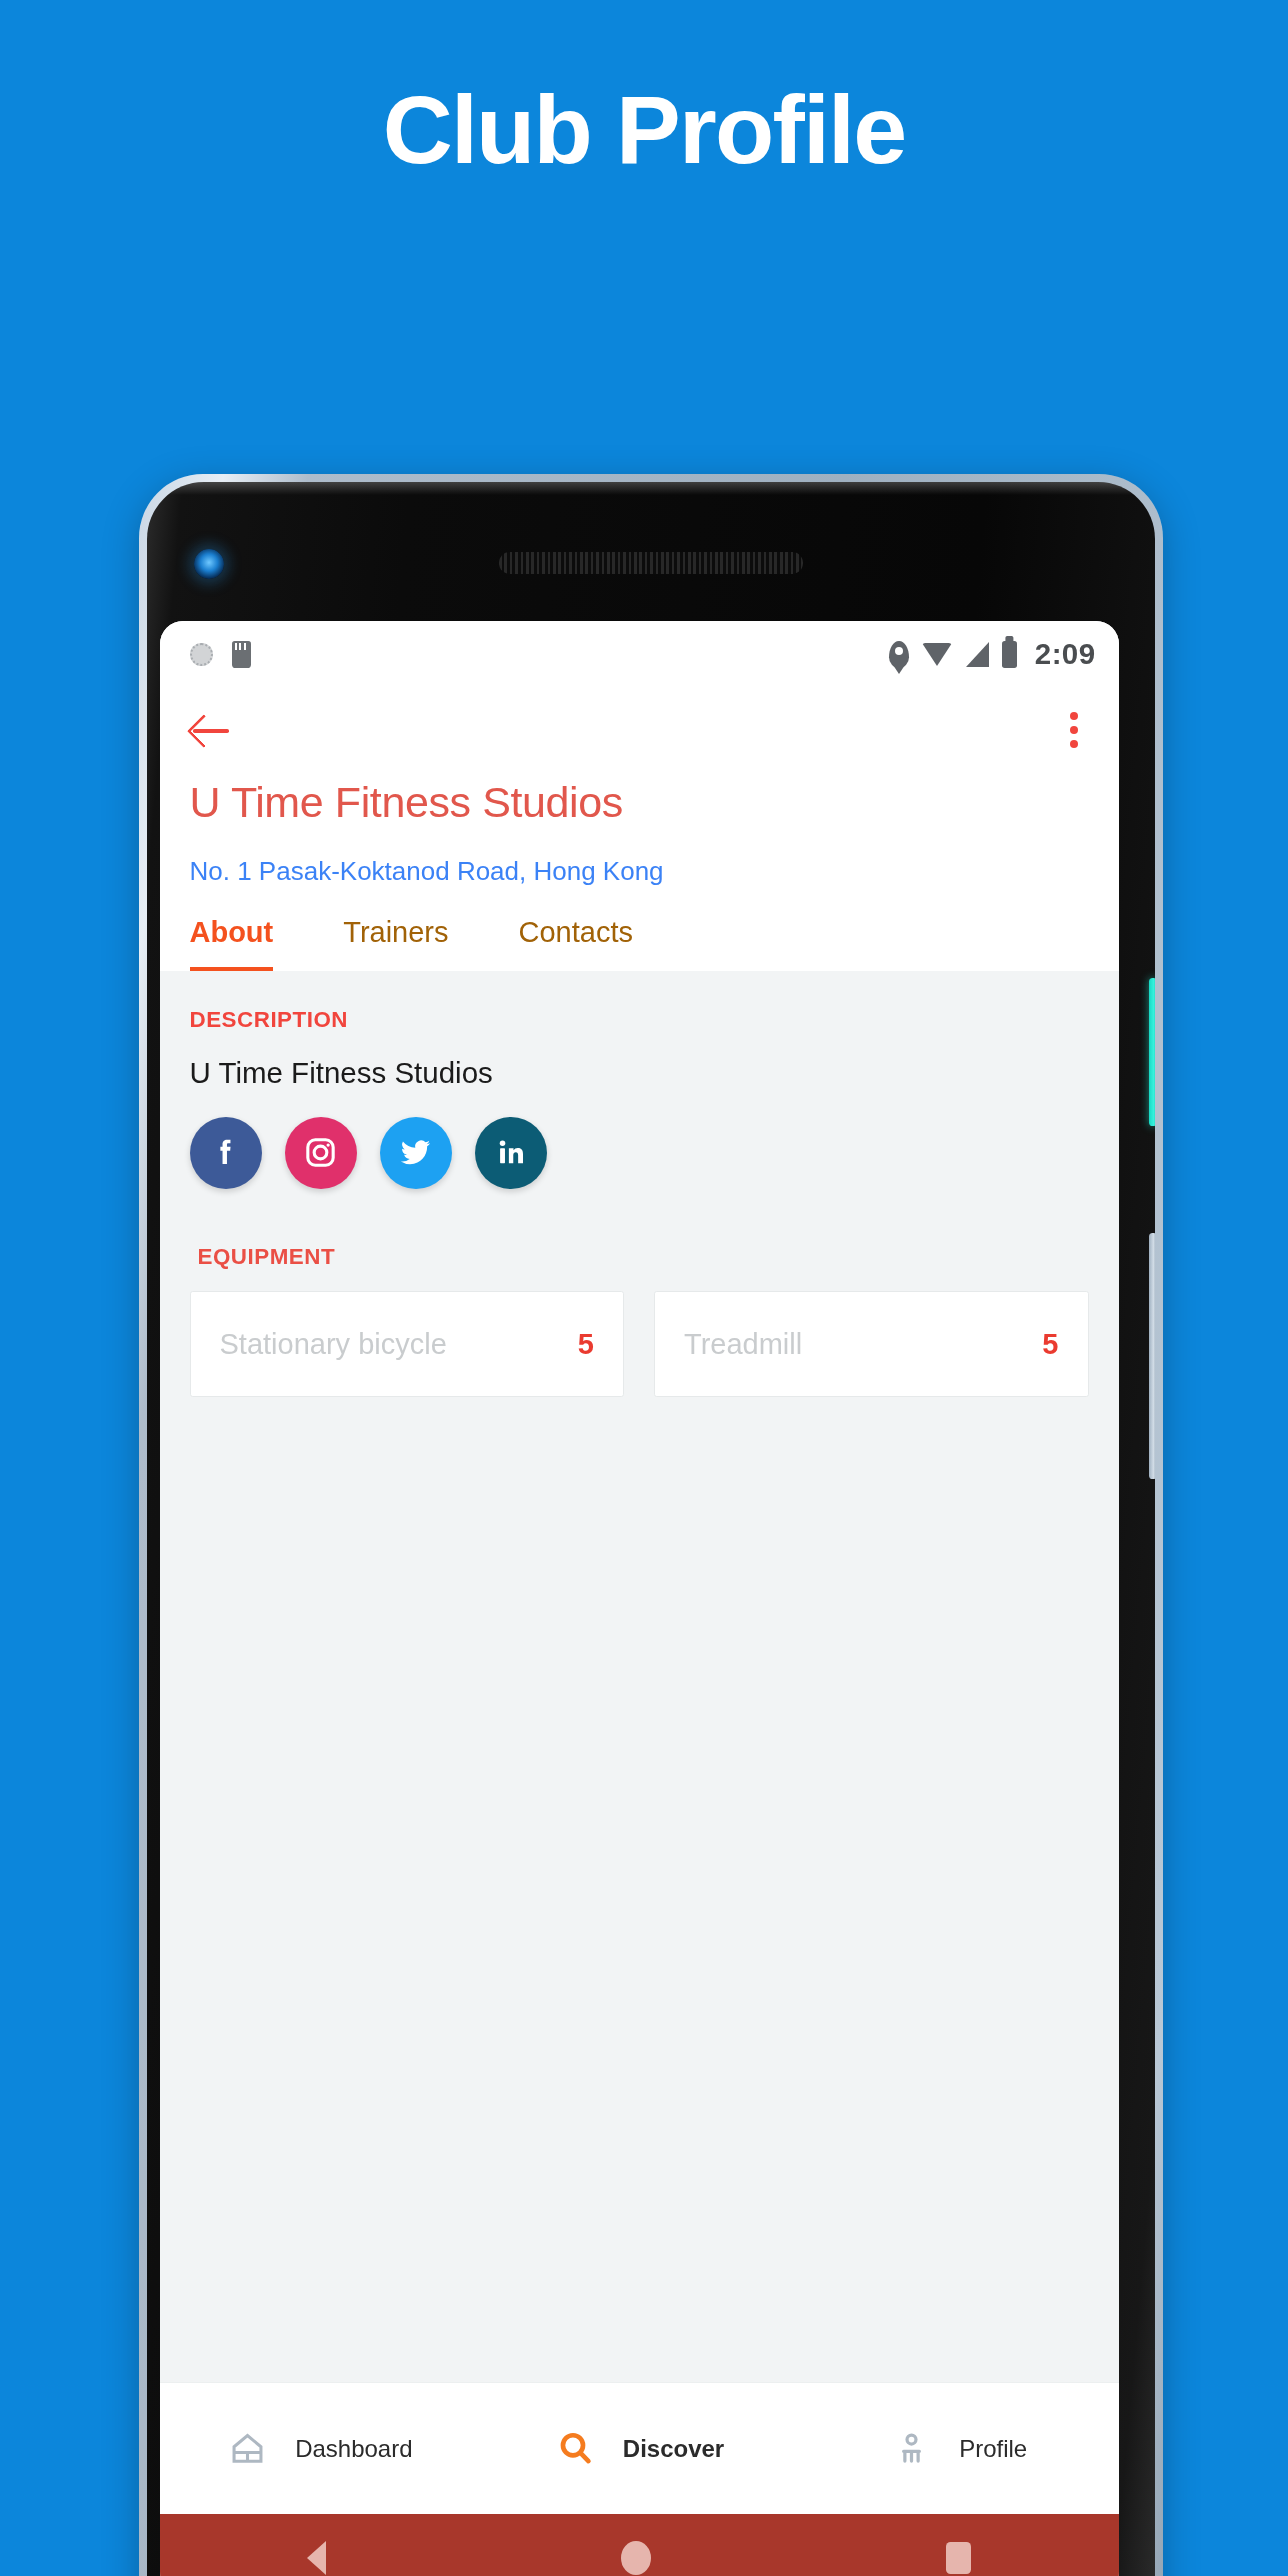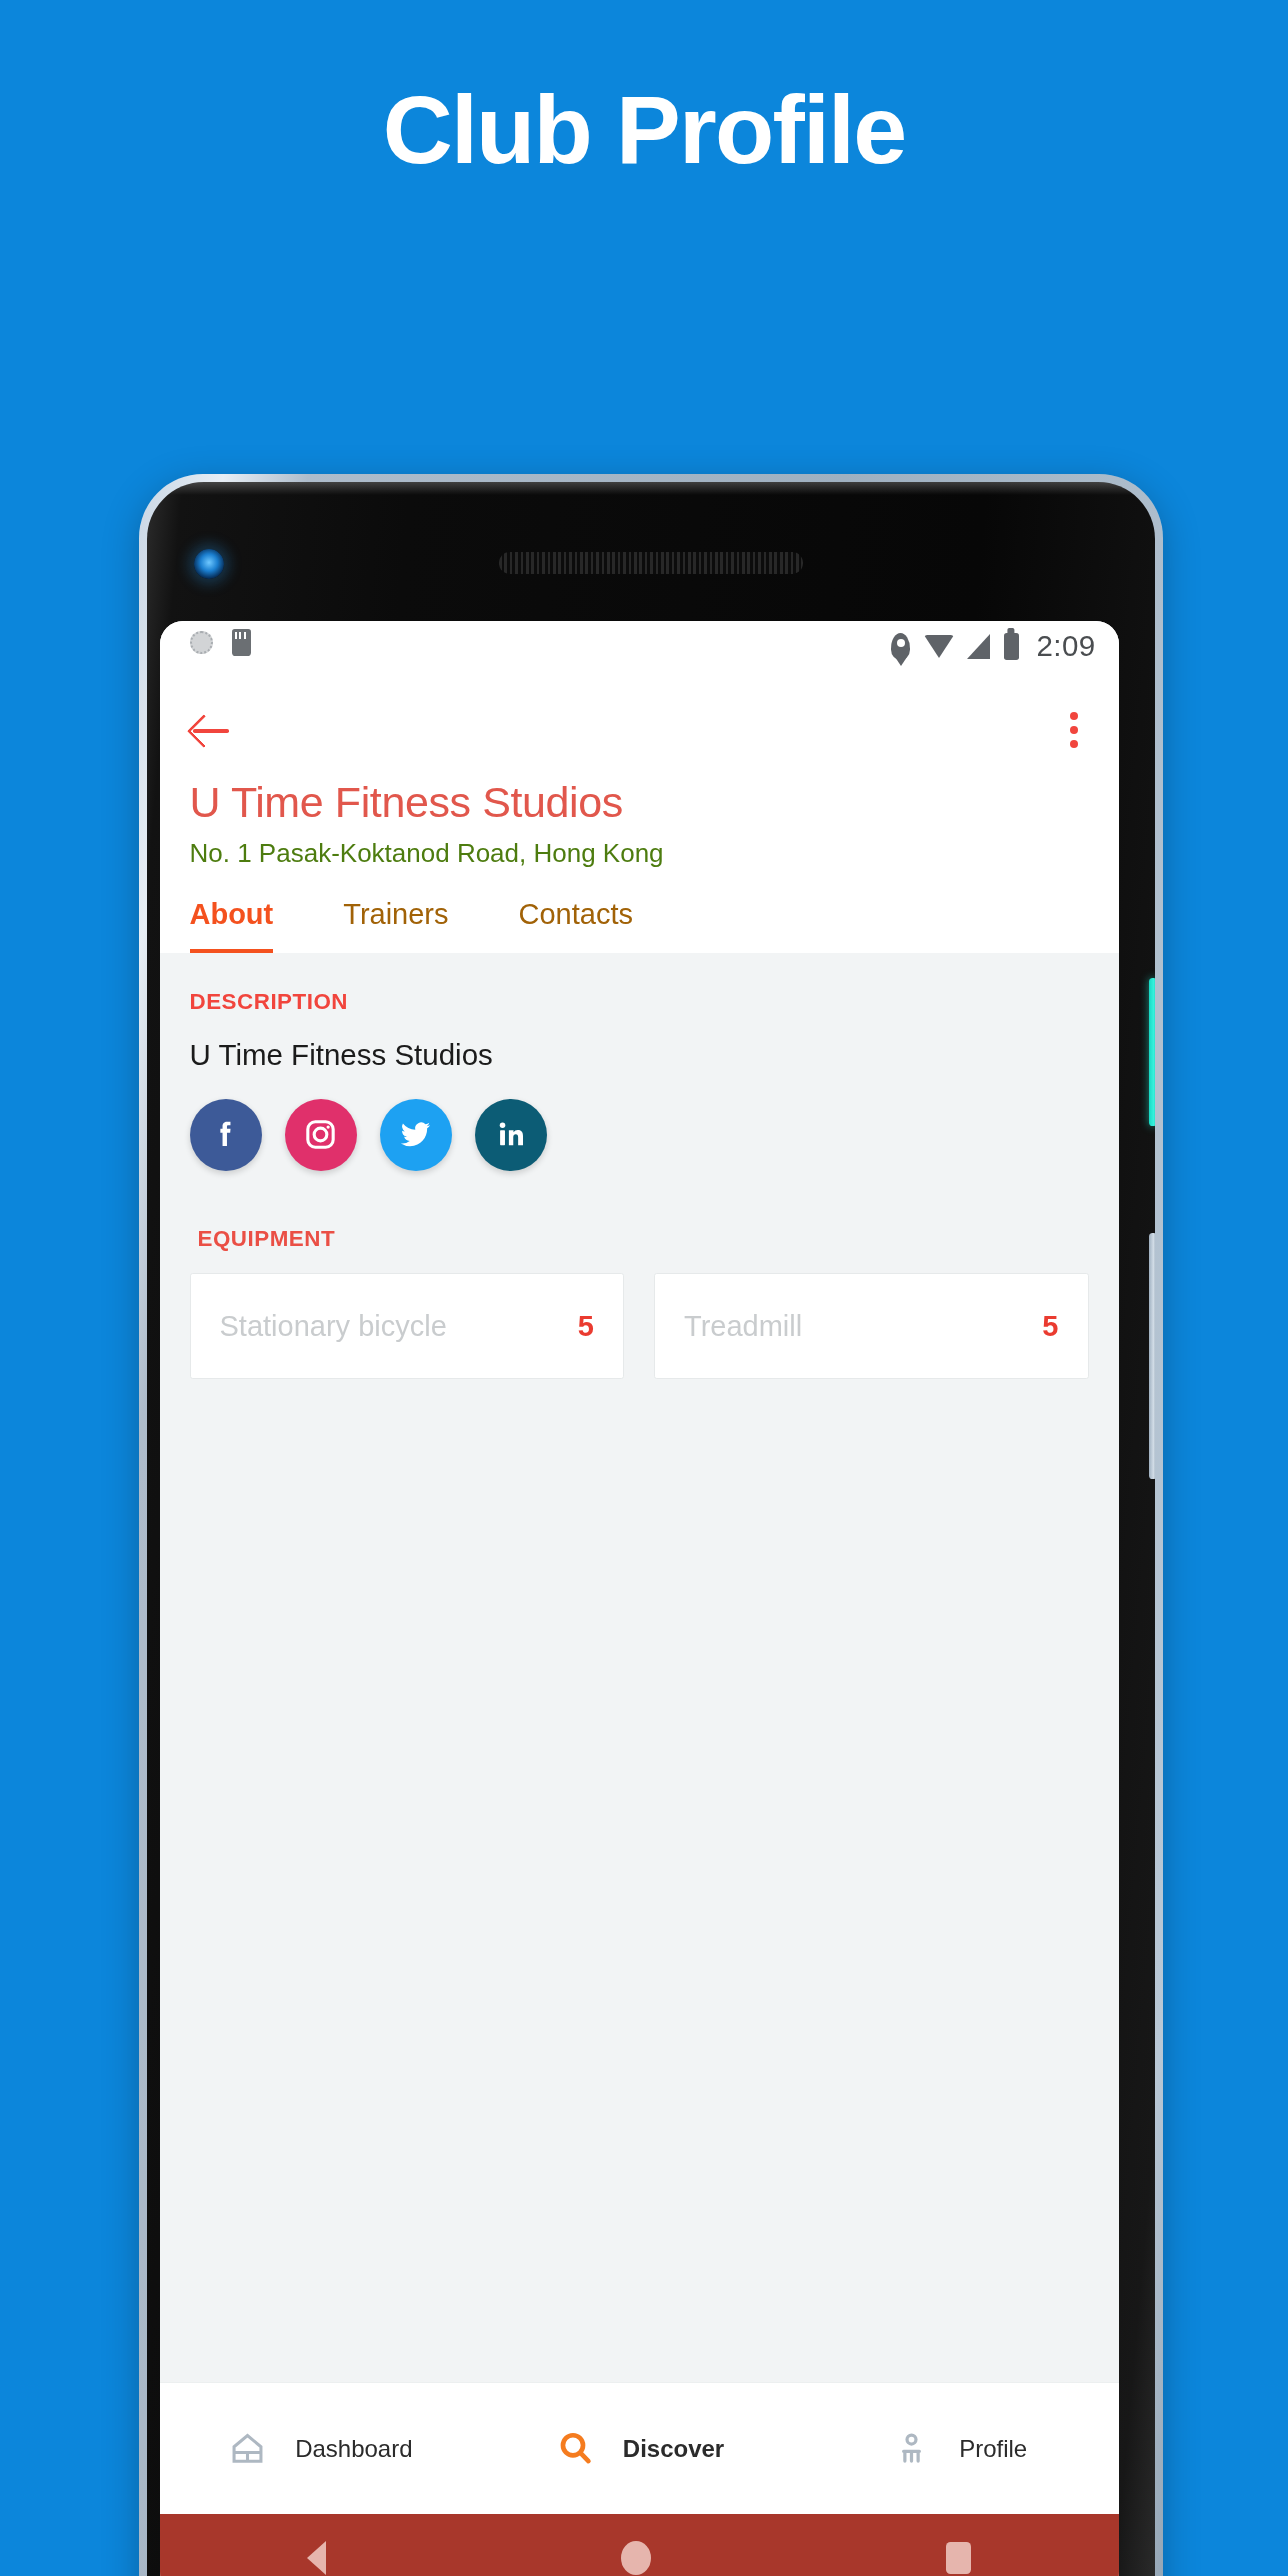--- a/index.html
+++ b/index.html
@@ -79,23 +79,24 @@
     width:959px; height:1981px;
     background:#f2f4f5;
     border-radius:23px 23px 30px 30px;
     overflow:hidden;
     display:flex; flex-direction:column;
   }
 
   
   .statusbar{
     height:58px; background:#ffffff;
-    display:flex; align-items:flex-start; justify-content:space-between;
+    display:flex; align-items:center; justify-content:space-between;
     padding:8px 23px 0 30px;
     flex:none;
+    font-weight:bold;
   }
   .sb-left{ display:flex; align-items:center; gap:19.7px; }
   .sb-right{ display:flex; align-items:center; gap:13.4px; }
   .ic-rot{
     width:23px;height:23px;border-radius:50%;
     background:#d2d4d6;
     border:2.7px dotted #a9adb1;
   }
   .ic-sd{
     width:19px;height:27px;background:#6b6f73;
@@ -160,21 +161,21 @@
     transform:rotate(45deg); border-radius:1.8px;
   }
   .menu-dots{ width:30px;height:45px;display:flex;flex-direction:column;align-items:center;justify-content:center;gap:6.3px;cursor:pointer; }
   .menu-dots i{ display:block;width:8px;height:8px;border-radius:50%;background:#f1453d; }
 
   .club-name{
     font-size:43px; color:#e1574c; font-weight:300;
     margin-top:16px; letter-spacing:-0.4px; white-space:nowrap;
   }
   .club-addr{
-    font-size:26px; color:#4d7c0f; margin-top:11px; font-weight:400;
+    font-size:26px; color:#3b82f6; margin-top:29px; font-weight:400;
   }
   .tabs{
     display:flex; gap:70px; margin-top:29px;
   }
   .tab{
     font-size:29px; color:#a16207; padding-bottom:18px; cursor:pointer;
     border-bottom:4.5px solid transparent;
   }
   .tab.active{ color:#f4511e; font-weight:bold; border-bottom-color:#f4511e; }
 

